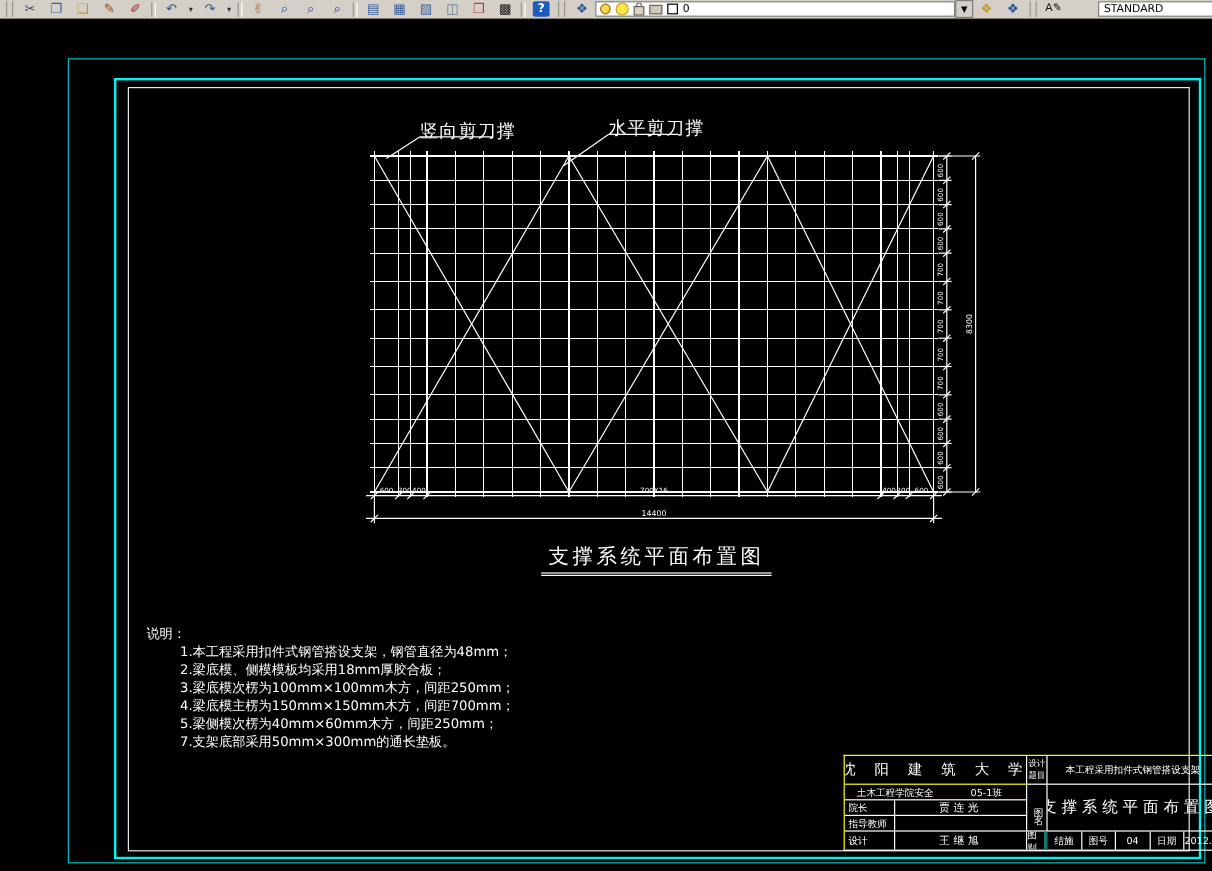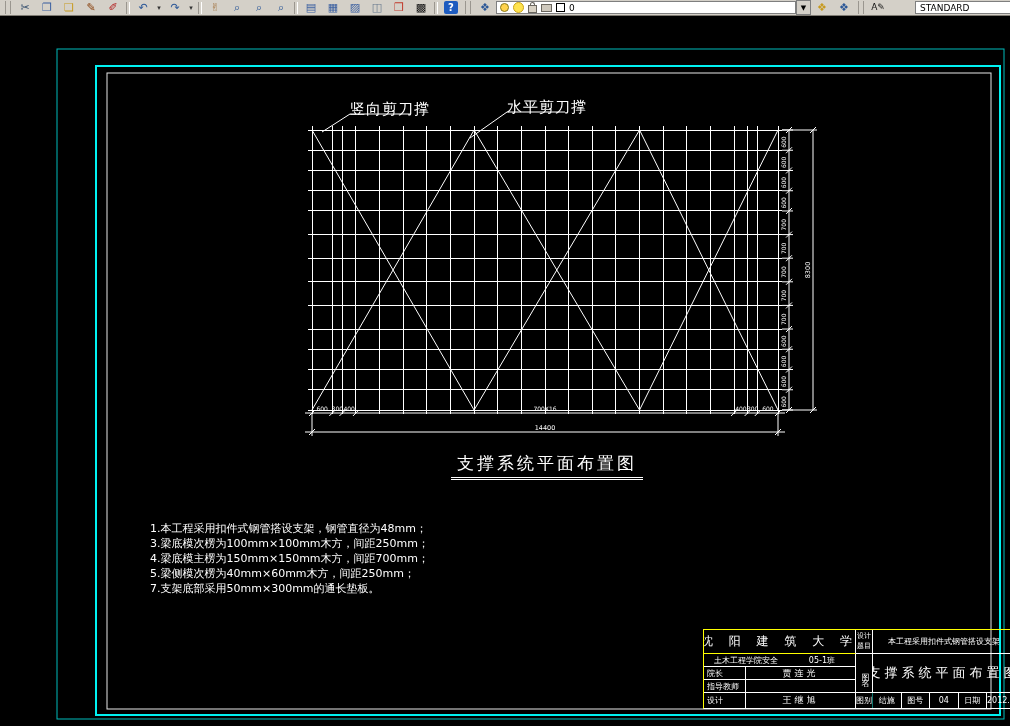--- a/index.html
+++ b/index.html
@@ -67,21 +67,21 @@
   .tb-name{grid-column:4;grid-row:2/5;border-bottom:1px solid #fff;font-size:13px;letter-spacing:4px;white-space:nowrap;}
   .tb-r3l{grid-column:1;grid-row:3;border-right:1px solid #fff;border-bottom:1px solid #fff;
            font-size:8px;justify-content:flex-start;padding-left:3px;}
   .tb-r3v{grid-column:2;grid-row:3;border-right:1px solid #fff;border-bottom:1px solid #fff;font-size:9px;letter-spacing:3px;}
   .tb-r4l{grid-column:1;grid-row:4;border-right:1px solid #fff;border-bottom:1px solid #fff;
            font-size:8px;justify-content:flex-start;padding-left:3px;}
   .tb-r4v{grid-column:2;grid-row:4;border-right:1px solid #fff;border-bottom:1px solid #fff;font-size:9px;}
   .tb-r5l{grid-column:1;grid-row:5;border-right:1px solid #fff;font-size:8px;
            justify-content:flex-start;padding-left:3px;}
   .tb-r5v{grid-column:2;grid-row:5;border-right:1px solid #fff;font-size:9px;letter-spacing:3px;}
-  .tb-typelabel{grid-column:3;grid-row:5;border-right:1px solid #0f766e;font-size:8px;}
+  .tb-typelabel{grid-column:3;grid-row:5;border-right:3px solid #0f766e;font-size:8px;}
   .tb-bottom{grid-column:4;grid-row:5;display:flex;}
   .tb-bcell{flex:1;display:flex;align-items:center;justify-content:center;font-size:8px;
            border-left:1px solid #fff;white-space:nowrap;}
   .tb-bcell:first-child{border-left:none;}
 </style>
 </head>
 <body>
 
 <div class="toolbar" id="toolbar">
     <div class="tb-grip"></div>
@@ -264,22 +264,24 @@
         <text x="810" y="254" fill="#fff" font-size="6.5" text-anchor="middle" transform="rotate(-90 810 254)">8300</text>
       </g>
     </svg>
 
   <div class="cad-label" style="left:350px;top:84px;">竖向剪刀撑</div>
   <div class="cad-label" style="left:507px;top:82px;">水平剪刀撑</div>
 
   <div class="dwg-title">支撑系统平面布置图</div>
 
   <div class="notes">
+    <div>说明：</div>
     <div id="notes-items">
         <div class="note-line">1.本工程采用扣件式钢管搭设支架，钢管直径为48mm；</div>
+        <div class="note-line">2.梁底模、侧模模板均采用18mm厚胶合板；</div>
         <div class="note-line">3.梁底模次楞为100mm×100mm木方，间距250mm；</div>
         <div class="note-line">4.梁底模主楞为150mm×150mm木方，间距700mm；</div>
         <div class="note-line">5.梁侧模次楞为40mm×60mm木方，间距250mm；</div>
         <div class="note-line">7.支架底部采用50mm×300mm的通长垫板。</div>
       </div>
   </div>
 
   <div class="tblock">
     <div class="tbc tb-univ">沈 阳 建 筑 大 学</div>
     <div class="tbc tb-projlabel">设计题目</div>

